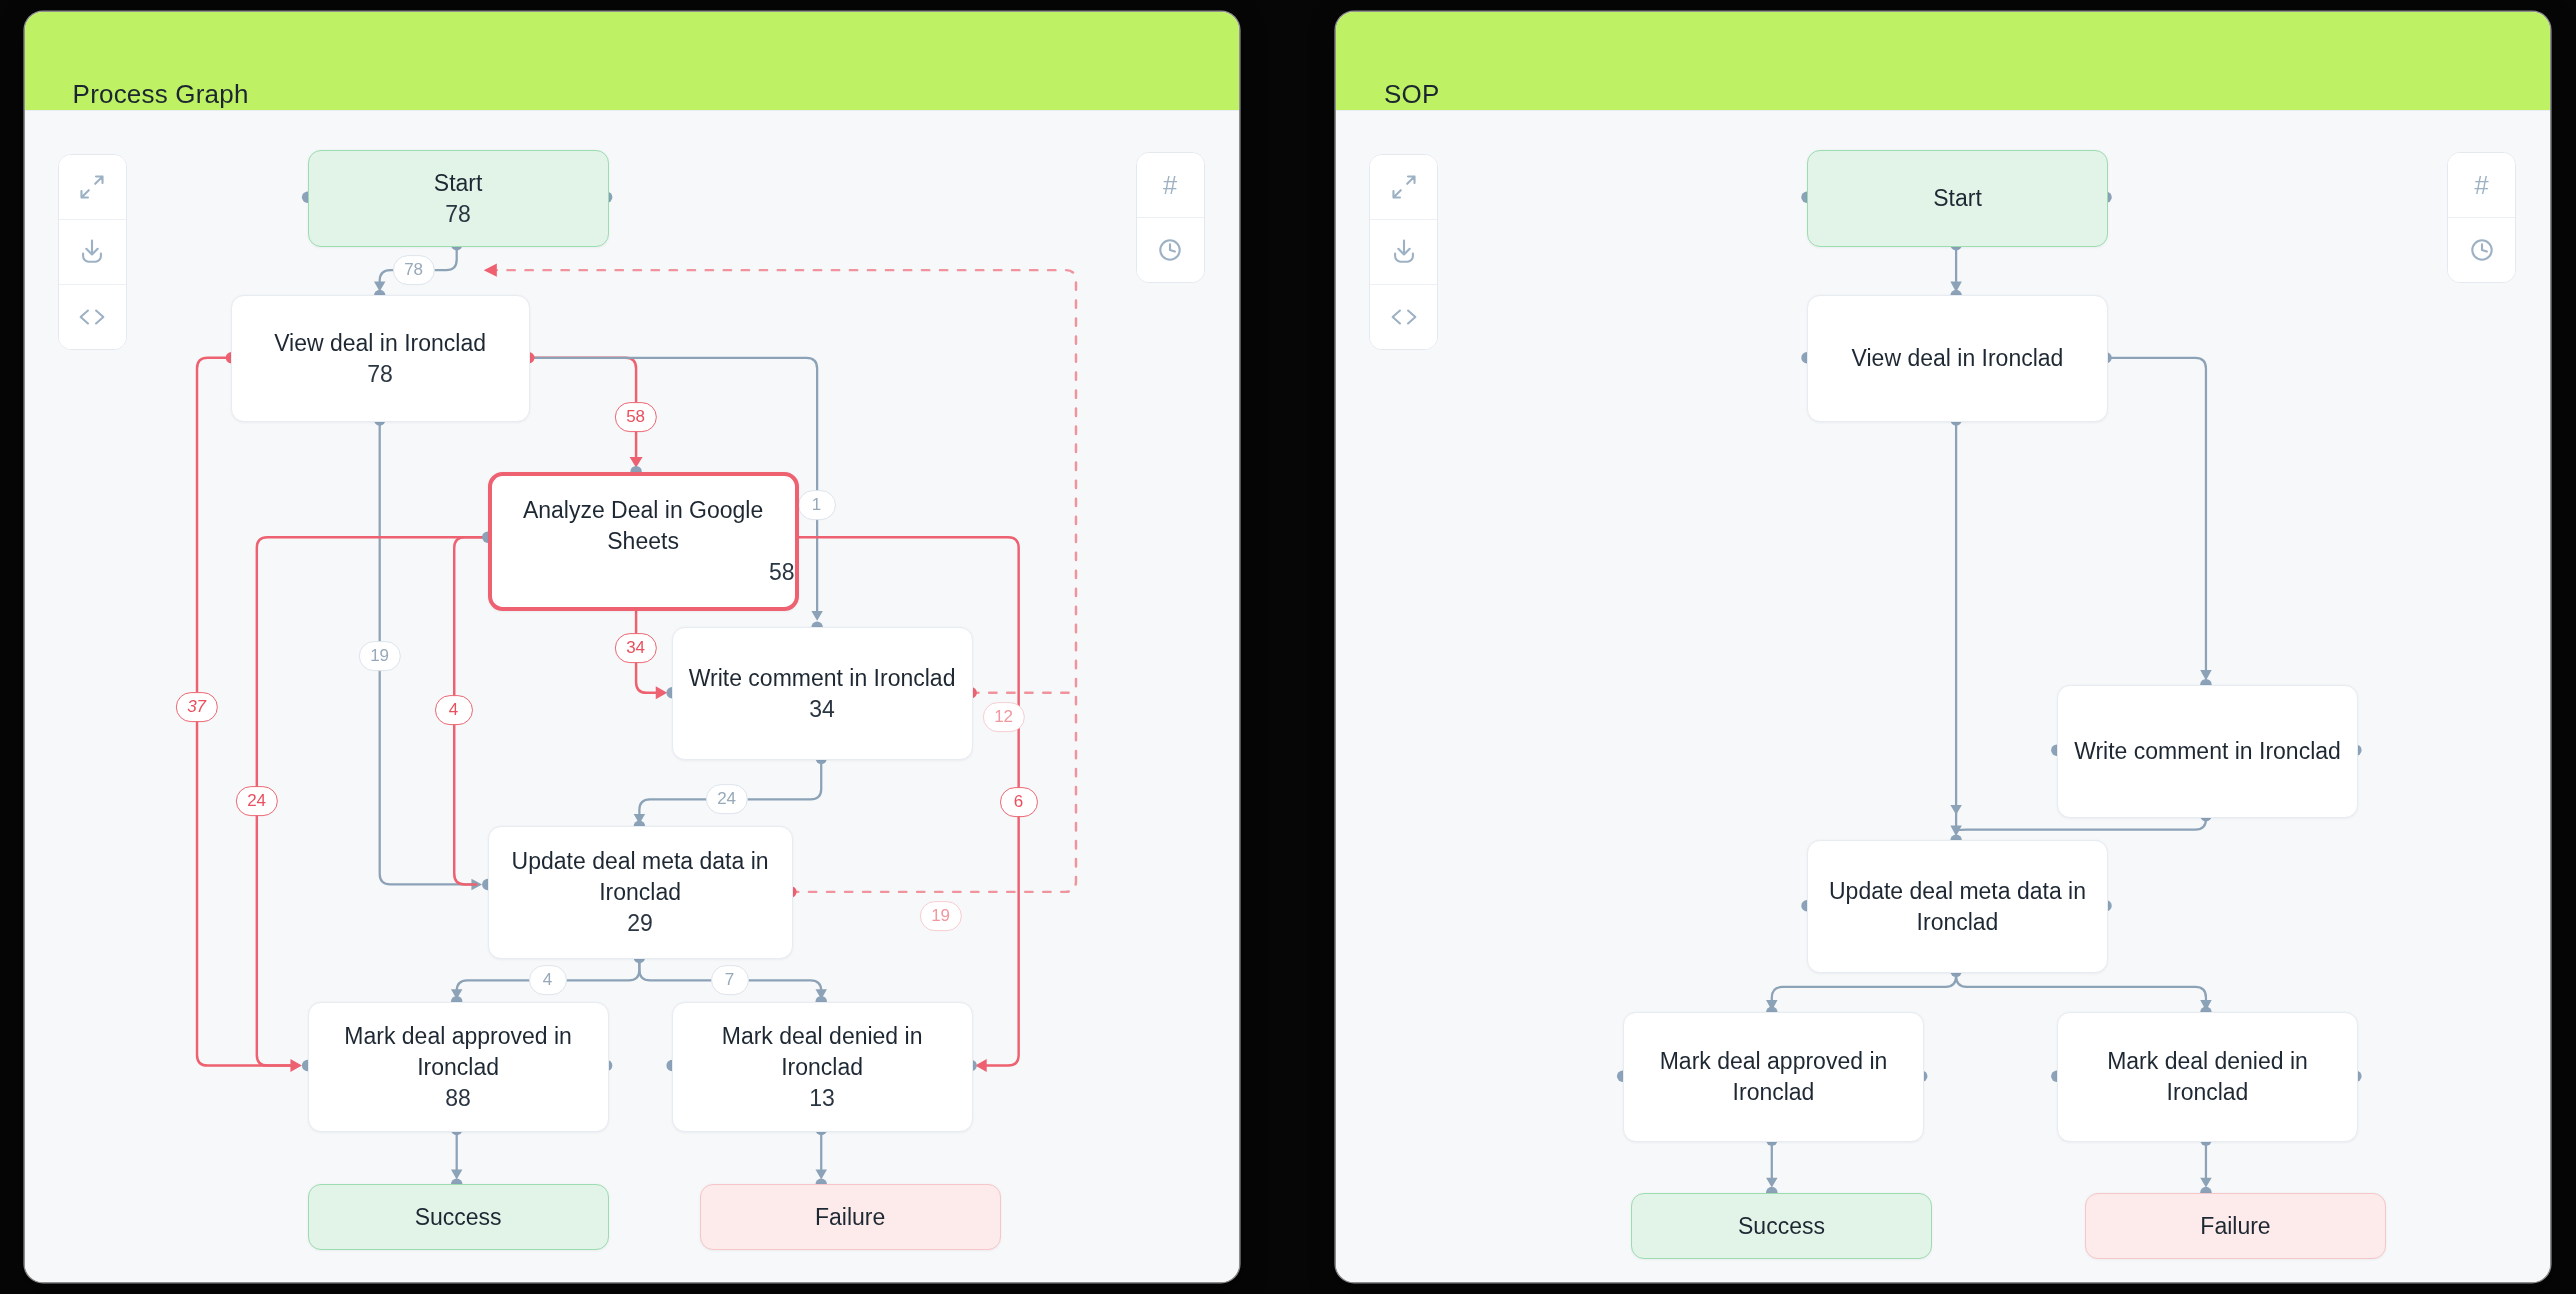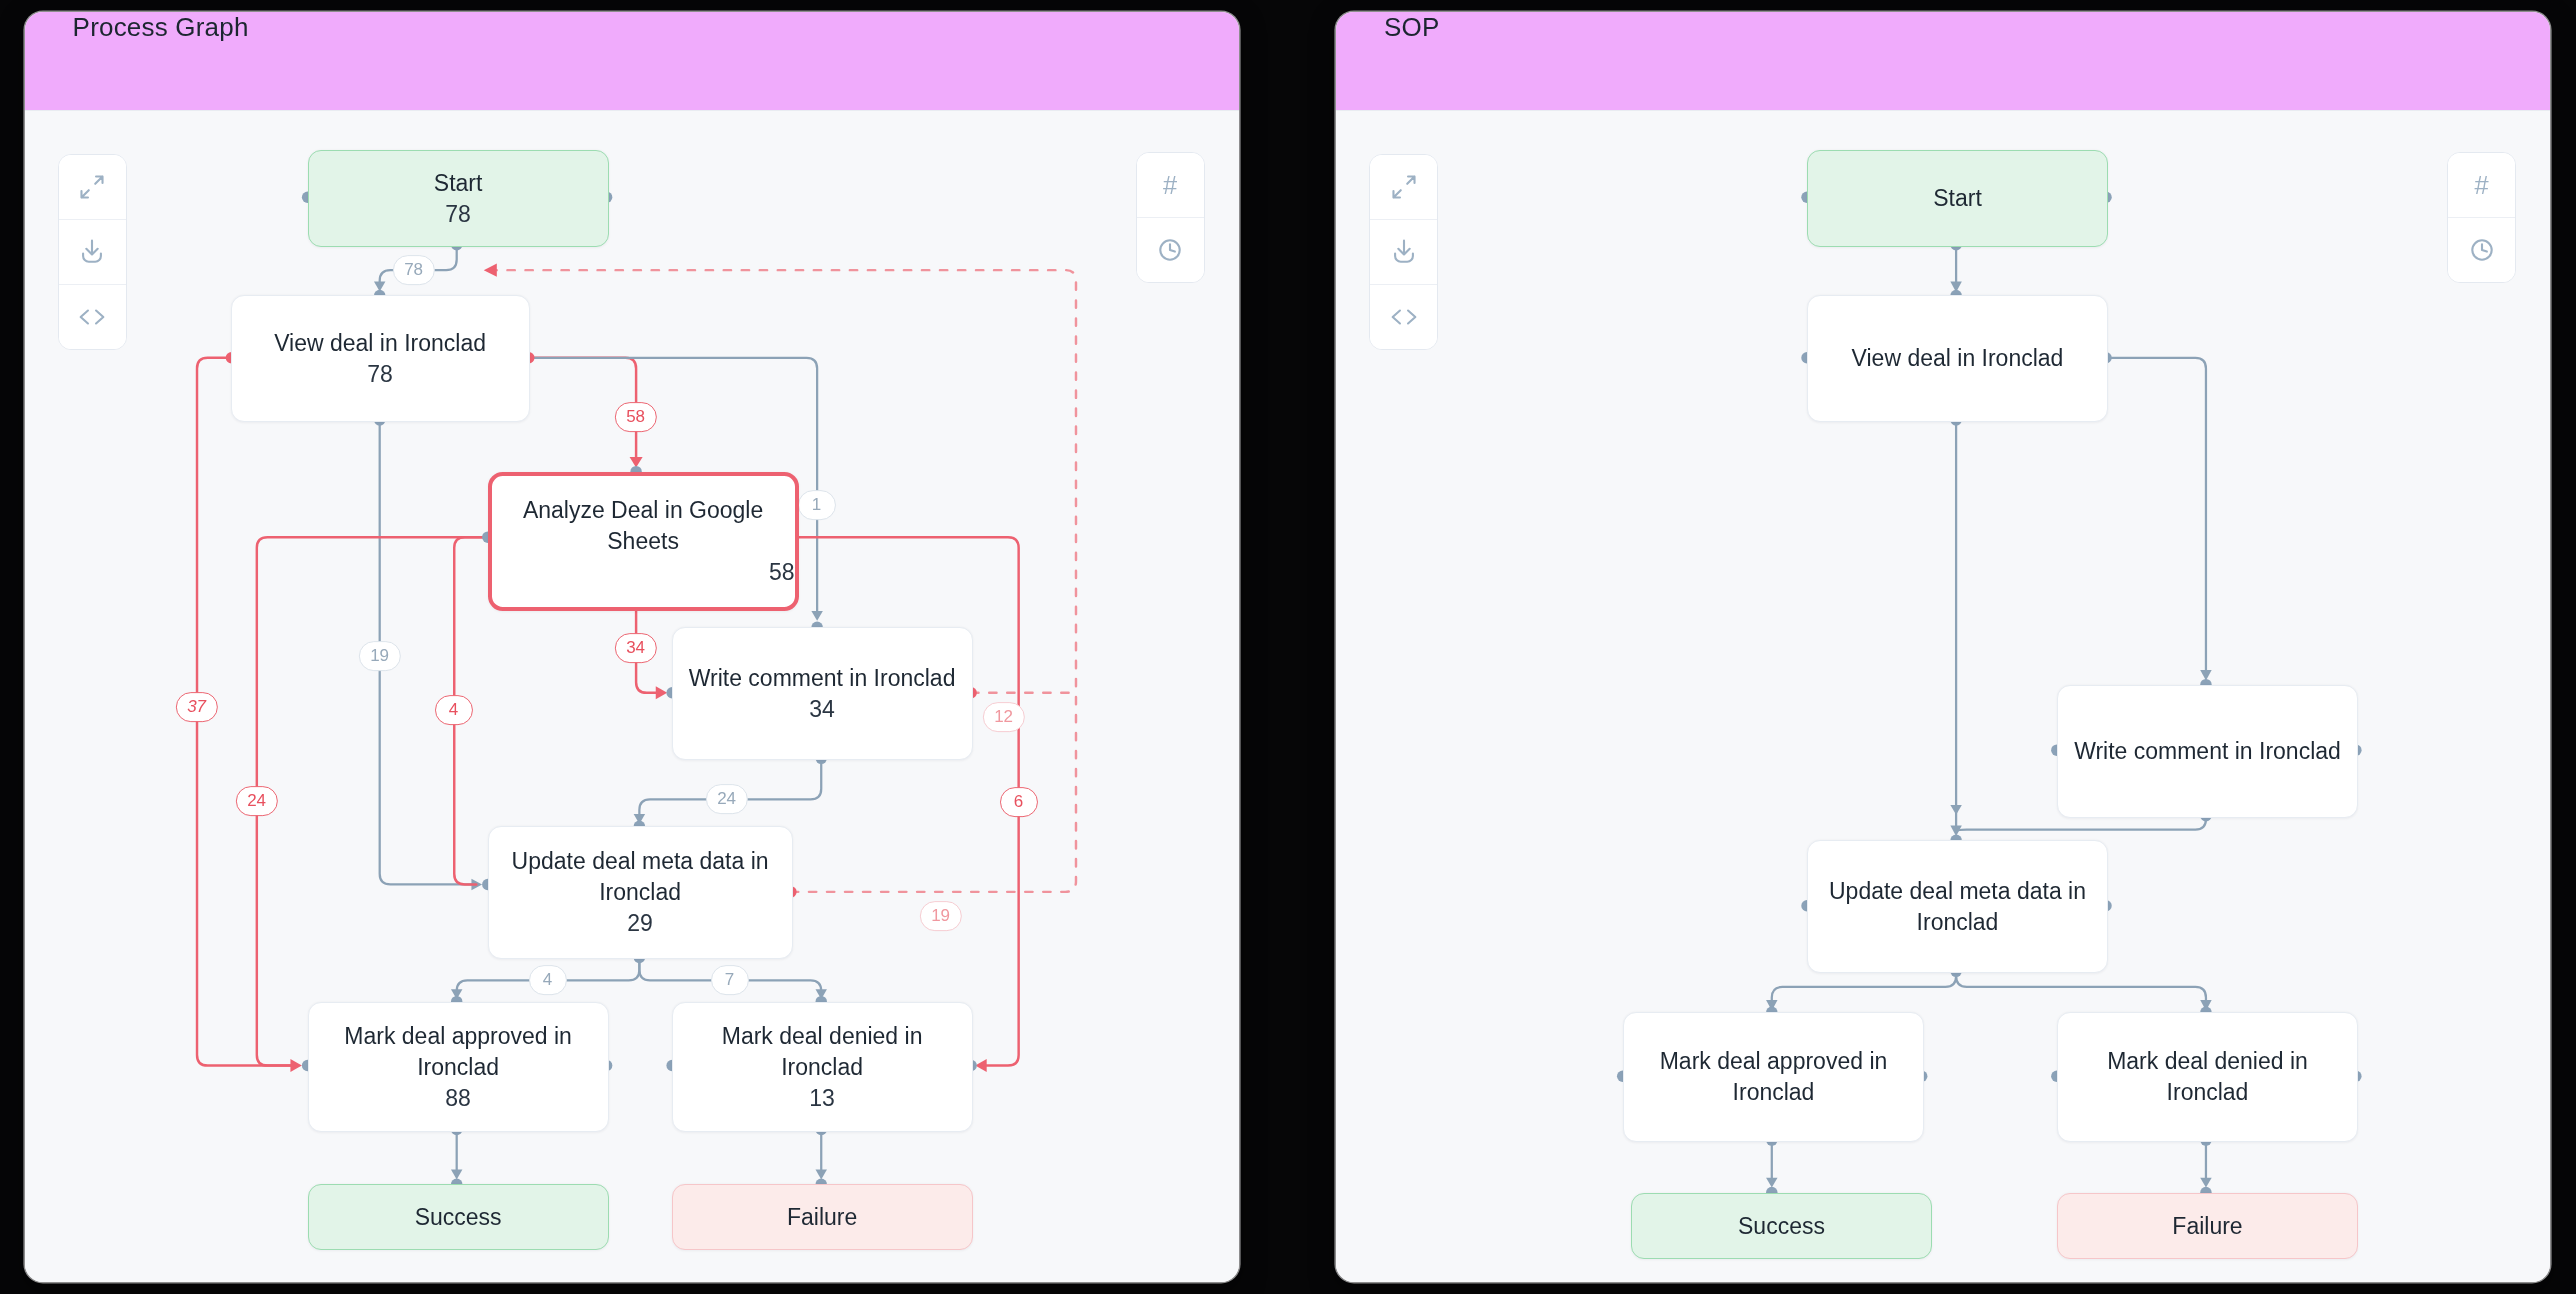--- a/index.html
+++ b/index.html
@@ -1,37 +1,37 @@
 <!DOCTYPE html>
 <html style="font-size:13px"><head>
 <meta charset="utf-8">
 <style>
   html,body{margin:0;padding:0;background:#060607;width:2576px;height:1295px;overflow:hidden;
     font-family:"Liberation Sans", sans-serif;}
   .stage{position:absolute;left:0;top:0;width:2576px;height:1295px;}
   .panel{position:absolute;top:12.3px;width:1214px;height:1270px;background:#fff;border-radius:18px;
     box-shadow:0 0 0 1.6px rgba(255,255,255,.55), 0 8.2px 24.6px rgba(0,0,0,.5);overflow:hidden;}
   .panel.left{left:24.6px;} .panel.right{left:1336px;}
-  .panel-header{height:98px;background:#f0abfc;border-bottom:1.6px solid #e9ecf1;display:flex;align-items:flex-start;}
+  .panel-header{height:98px;background:#bef264;border-bottom:1.6px solid #e9ecf1;display:flex;align-items:flex-end;}
   .panel-title{margin-left:48px;font-size:26px;font-weight:500;color:#1c2630;letter-spacing:0.2px;}
   .panel-body{position:relative;width:1214px;height:1171px;background:#f7f8fa;}
   .edges{position:absolute;left:0;top:0;}
   .eg{fill:none;stroke:#8ca2b6;stroke-width:2.75;stroke-linecap:round;}
   .er{fill:none;stroke:#ed6170;stroke-width:3;stroke-linecap:round;}
   .ed{fill:none;stroke:#f0939c;stroke-width:3;stroke-dasharray:9 13;stroke-linecap:round;}
   .ag{fill:#8ca2b6;} .ar{fill:#ed6170;}
   .dg{fill:#8ba2b8;} .dr{fill:#ed6170;}
   .node{position:absolute;background:#ffffff;border:1.6px solid #e7ecf2;border-radius:13px;
     box-shadow:0 0.8px 2.5px rgba(16,24,40,.05);display:flex;flex-direction:column;align-items:center;
     justify-content:center;text-align:center;color:#1e2833;font-size:23px;line-height:31px;cursor:pointer;}
   .node .node-label{padding:0 14.7px;}
   .node .node-count{color:#2a3542;}
   .node .node-count:empty{display:none;}
   .node.green{background:#e2f4e8;border:1.6px solid #9cdcb1;}
-  .node.pink{background:#fcebea;border:1.6px solid #f6c6c9;}
+  .node.pink{background:#fcebea;border:1.6px solid #f6c6c9;margin-left:28px;}
   .node.hot{border:4.1px solid #ed6170;border-radius:14.7px;align-items:flex-end;}
   
   .L .n-start{left:283px;top:39px;width:299px;height:95px;}
   .L .n-view{left:206px;top:184px;width:297px;height:125px;}
   .L .n-analyze{left:463px;top:361px;width:303px;height:131px;}
   .L .n-write{left:647px;top:516px;width:299px;height:131px;}
   .L .n-update{left:463px;top:715px;width:303px;height:131px;}
   .L .n-approved{left:283px;top:891px;width:299px;height:128px;}
   .L .n-denied{left:647px;top:891px;width:299px;height:128px;}
   .L .n-success{left:283px;top:1073px;width:299px;height:64px;}

